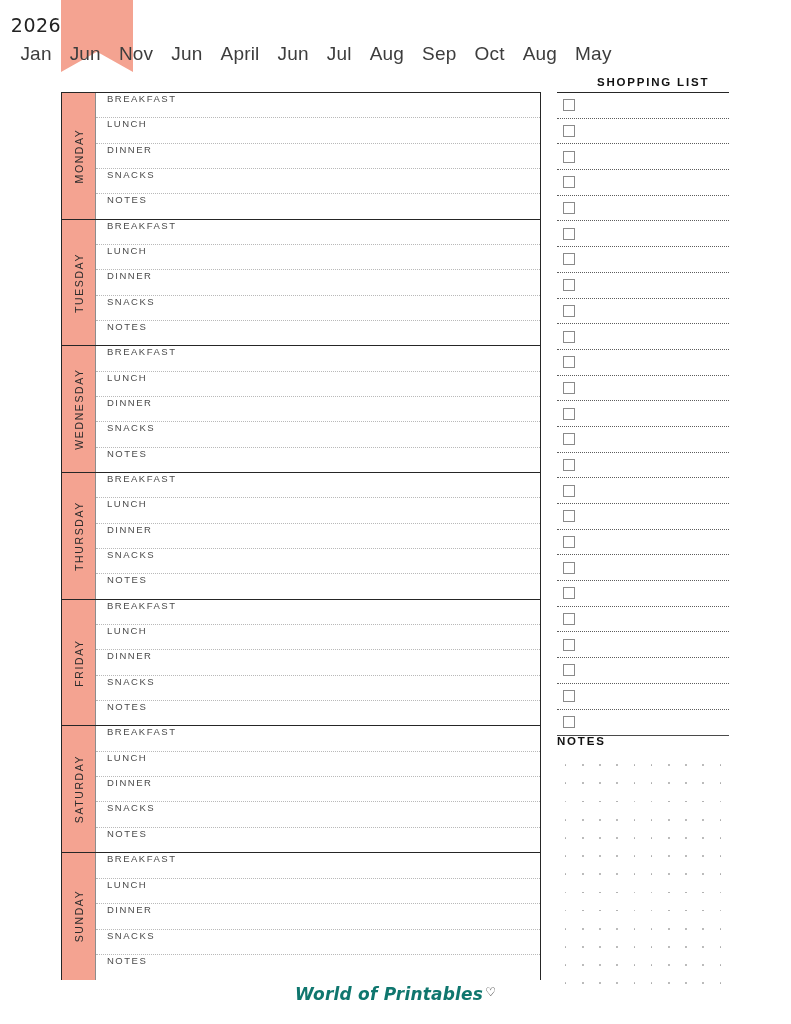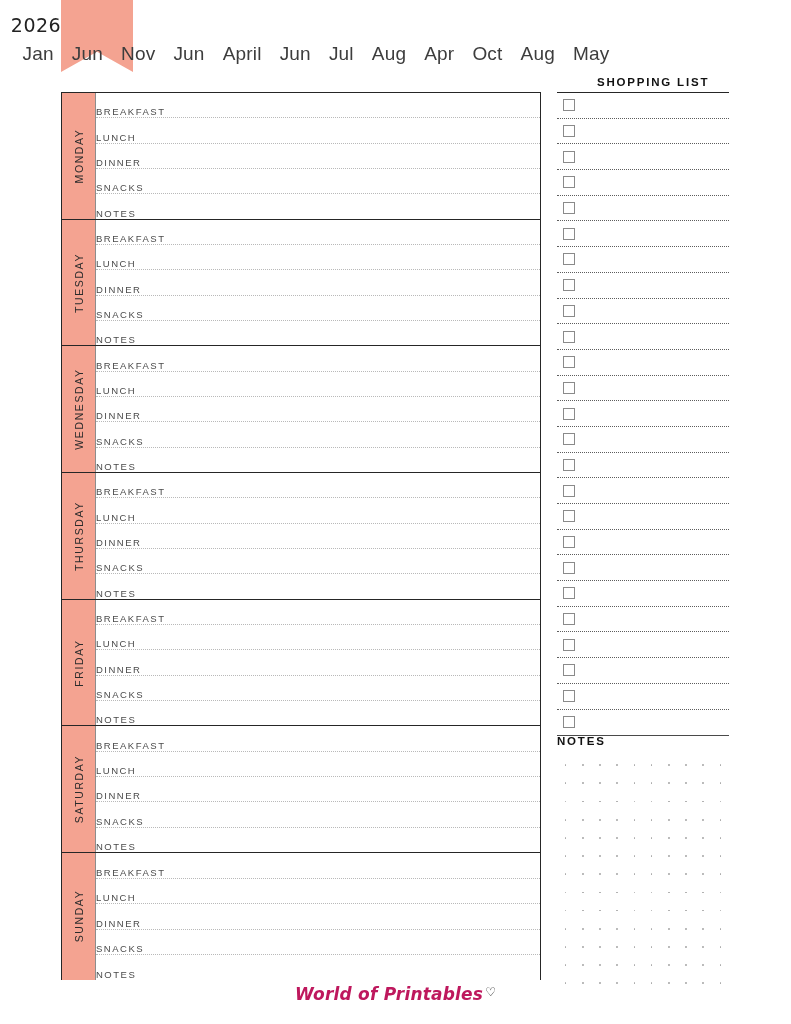--- a/index.html
+++ b/index.html
@@ -117,22 +117,22 @@
     flex: 1 1 auto;
     display: flex;
     flex-direction: column;
     background: #ffffff;
   }
   .meal-row {
     flex: 1 1 0;
     border-bottom: 1px dotted #b9b9b9;
     box-sizing: border-box;
     display: flex;
-    align-items: flex-end;
-    padding-left: 0;
+    align-items: flex-start;
+    padding-left: 11px;
   }
   .meal-row.last-row { border-bottom: none; }
   .meal-row span {
     font-size: 9.5px;
     letter-spacing: 1.5px;
     color: #4a4a4a;
   }
 
   
   .shopping {
@@ -215,21 +215,21 @@
     top: 984px;
     width: 791px;
     text-align: center;
   }
   .brand {
     display: inline-block;
     font-family: "DejaVu Sans", sans-serif;
     font-size: 17px;
     font-style: italic;
     font-weight: bold;
-    color: #be185d;
+    color: #0f766e;
     letter-spacing: 0.2px;
   }
   .heart {
     display: inline-block;
     font-size: 12px;
     color: #1d1d1d;
     vertical-align: 4px;
     margin-left: 2px;
     font-style: normal;
   }
@@ -244,21 +244,21 @@
     <div class="ribbon-year">2026</div>
     <div class="months">
         <span>Jan</span>
         <span>Jun</span>
         <span>Nov</span>
         <span>Jun</span>
         <span>April</span>
         <span>Jun</span>
         <span>Jul</span>
         <span>Aug</span>
-        <span>Apr</span>
+        <span>Sep</span>
         <span>Oct</span>
         <span>Aug</span>
         <span>May</span>
       </div>
   </div>
 
   <div class="planner">
       <div class="day-block">
         <div class="day-label">
           <span>MONDAY</span>

